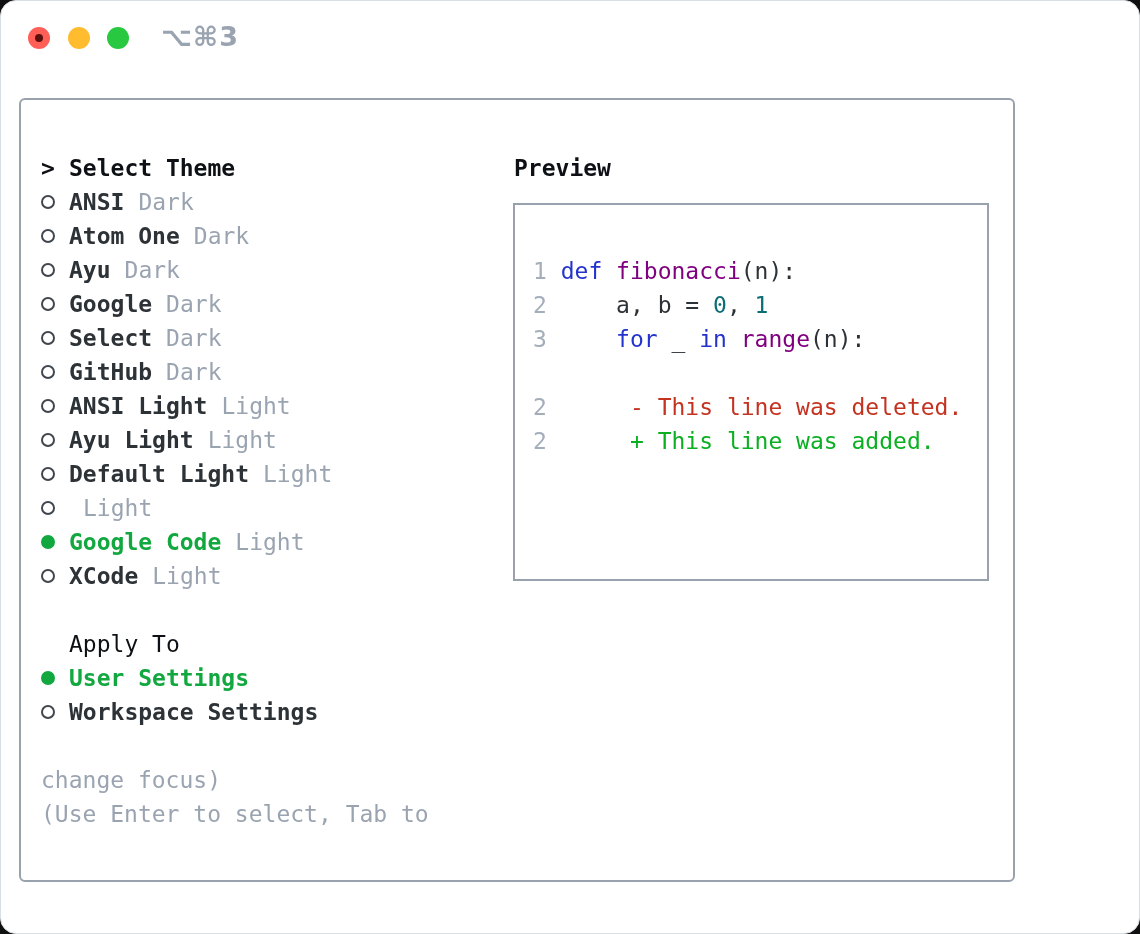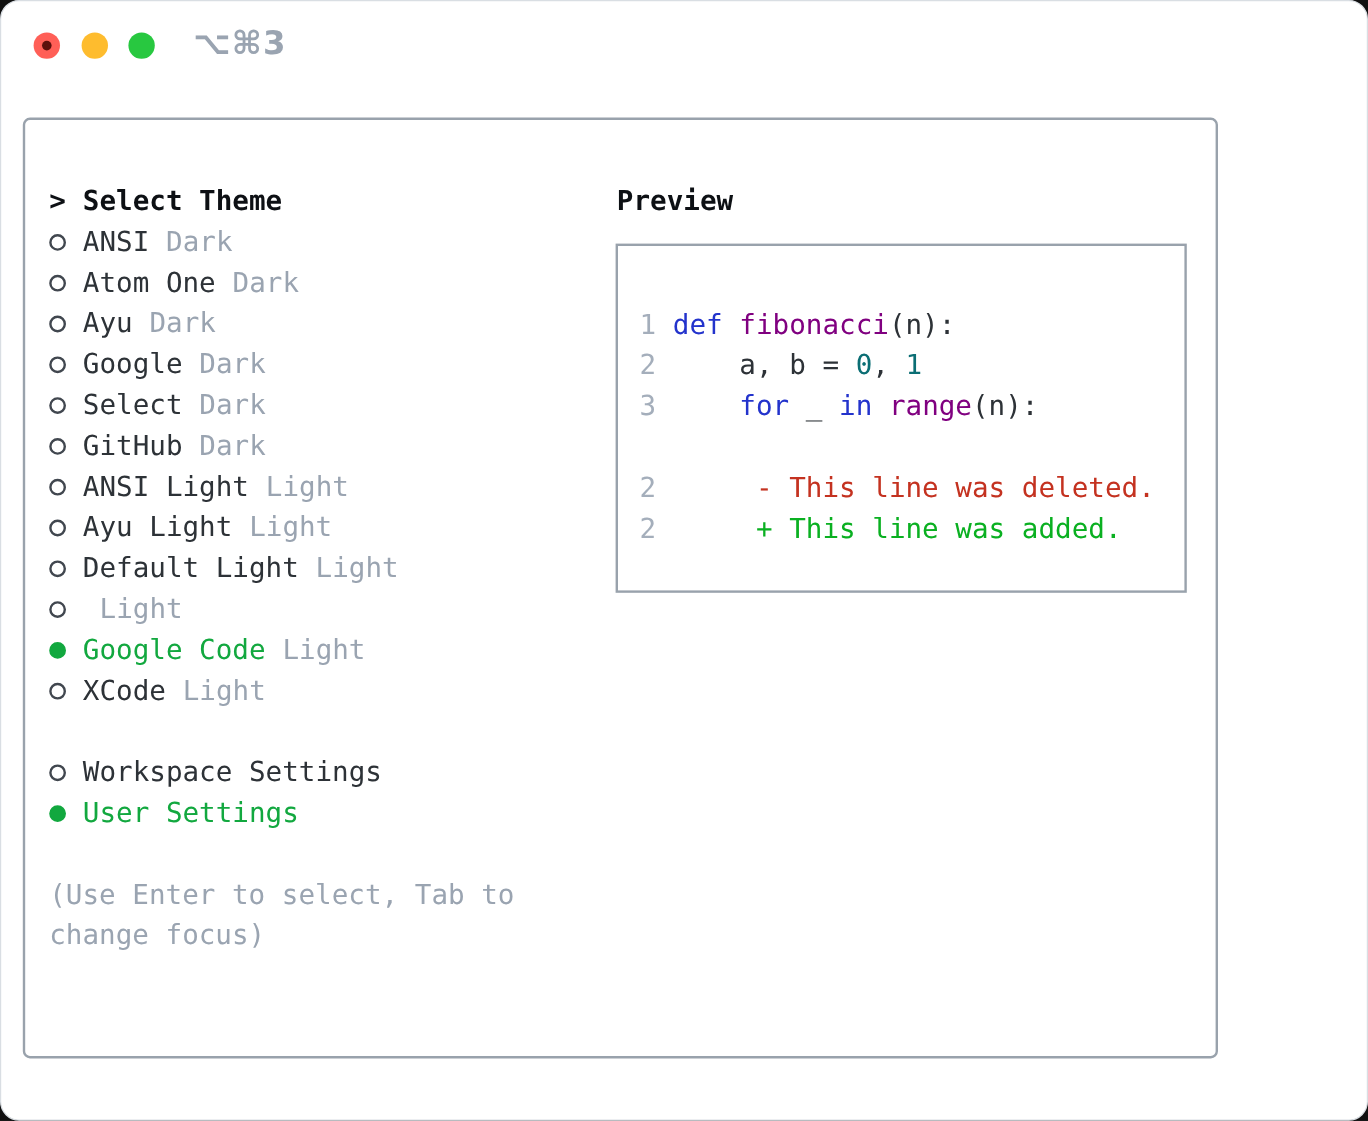--- a/index.html
+++ b/index.html
@@ -33,33 +33,33 @@
   
   .left-panel { position:absolute; left:20px; top:51px; width:450px; }
   .hdr { font-weight:bold; color:var(--c-header); }
   .hdr .prefix { display:inline-block; width:28px; }
   .marker-col { width:28px; display:flex; align-items:center; }
   .radio {
     width:14px; height:14px; border-radius:50%;
     border:2px solid var(--c-radio); background:transparent;
   }
   .radio.selected { border-color:var(--c-select); background:var(--c-select); }
-  .t-name { color:var(--c-text); }
+  .t-name { color:var(--c-text);font-weight:bold; }
   .t-name.green { color:var(--c-select); }
   .t-tag { color:var(--c-muted); margin-left:14px; }
   .apply-hdr { color:var(--c-header); padding-left:28px; }
   .hint { color:var(--c-muted); }
   
   .preview-hdr {
     position:absolute; left:493px; top:51px;
     height:34px; line-height:34px; font-size:23px;
     font-weight:bold; color:var(--c-header);
   }
   .preview-box {
-    position:absolute; left:492px; top:103px; width:476px; height:291px;
+    position:absolute; left:492px; top:103px; width:476px; height:378px;
     border:2px solid var(--c-border); background:#fff;
     padding:49px 0 0 18px; overflow:hidden;
   }
   .code-line { height:34px; line-height:34px; font-size:23px; white-space:pre; }
   .ln { color:var(--c-linenum); }
   .seg-plain { color:var(--c-text); }
   .seg-kw    { color:var(--c-kw); }
   .seg-fn    { color:var(--c-fn); }
   .seg-num   { color:var(--c-lit); }
   .seg-ctx   { color:var(--c-ctx); }
@@ -132,37 +132,38 @@
     <span class="marker-col"><span class="radio selected"></span></span><span class="t-name green">Google Code</span><span class="t-tag">Light</span>
   </div>
 
   <div class="row theme-item">
     <span class="marker-col"><span class="radio"></span></span><span class="t-name">XCode</span><span class="t-tag">Light</span>
   </div>
 </div>
 
       <div class="row"></div>
 
+      <div class="row apply-hdr">Apply To</div>
 
       <div id="apply-list">
   <div class="row apply-item">
-    <span class="marker-col"><span class="radio"></span></span><span class="t-name">Workspace Settings</span>
+    <span class="marker-col"><span class="radio selected"></span></span><span class="t-name green">User Settings</span>
   </div>
 
   <div class="row apply-item">
-    <span class="marker-col"><span class="radio selected"></span></span><span class="t-name green">User Settings</span>
+    <span class="marker-col"><span class="radio"></span></span><span class="t-name">Workspace Settings</span>
   </div>
 </div>
 
       <div class="row"></div>
 
       <div id="hint-lines">
+  <div class="row hint">change focus)</div>
+
   <div class="row hint">(Use Enter to select, Tab to</div>
-
-  <div class="row hint">change focus)</div>
 </div>
     </div>
 
     <div class="preview-hdr">Preview</div>
 
     <div class="preview-box">
       <div id="code-lines">
   <div class="code-line"><span class="ln">1 </span><span class="segs"><span class="seg-kw">def</span><span class="seg-plain"> </span><span class="seg-fn">fibonacci</span><span class="seg-plain">(n):</span></span></div>
 
   <div class="code-line"><span class="ln">2 </span><span class="segs"><span class="seg-plain">    a, b = </span><span class="seg-num">0</span><span class="seg-plain">, </span><span class="seg-num">1</span></span></div>

